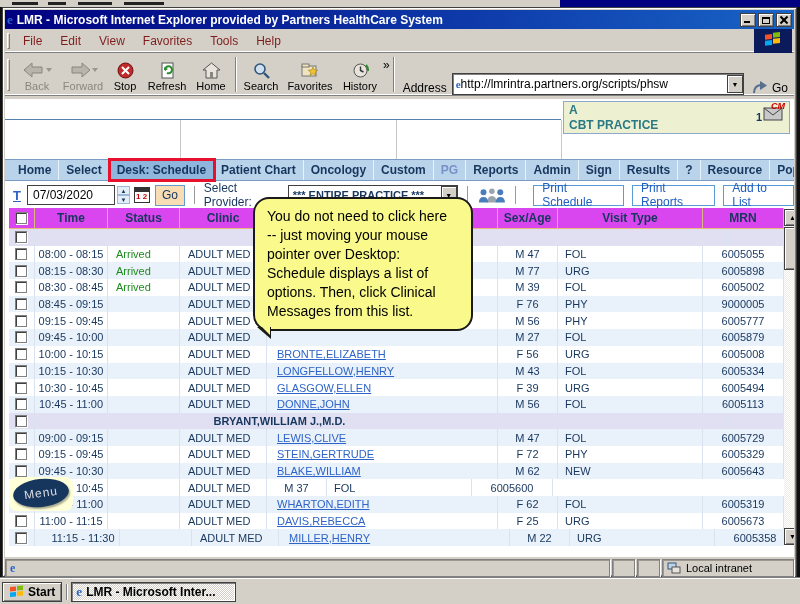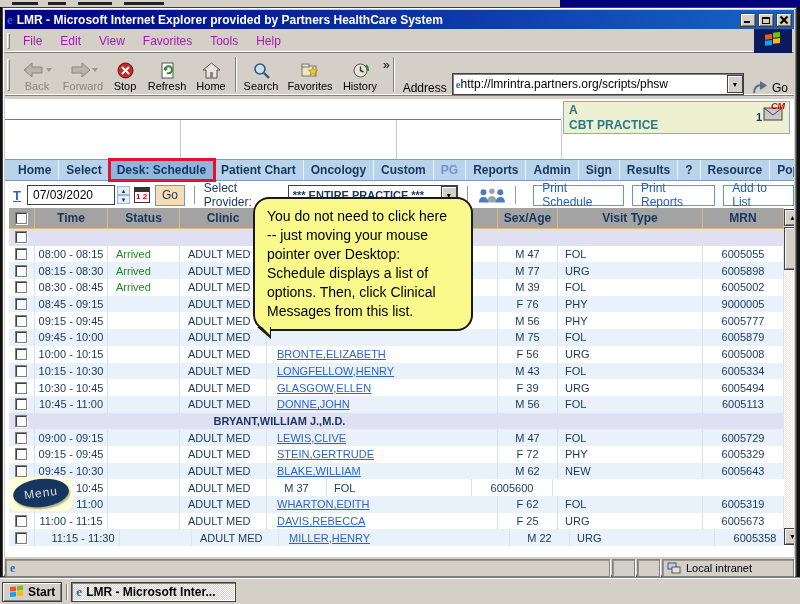--- a/index.html
+++ b/index.html
@@ -29,21 +29,21 @@
   .winbtn .g-max { position:absolute; left:3px; top:3px; width:8px; height:7px; border:1px solid #000; border-top:2px solid #000; }
   .winbtn .g-x1,.winbtn .g-x2 { position:absolute; left:2px; top:5px; width:10px; height:2px; background:#000; }
   .winbtn .g-x1 { transform:rotate(45deg);} .winbtn .g-x2 { transform:rotate(-45deg);}
 
   .menubar { position:absolute; left:2px; top:21px; right:2px; height:24px;
              display:flex; align-items:center; border-bottom:1px solid #808080;
              box-shadow: inset 0 -1px 0 #fff; }
   .grip { width:3px; height:16px; margin:0 4px 0 2px; background:#D4D0C8;
           border-top:1px solid #fff; border-left:1px solid #fff;
           border-right:1px solid #808080; border-bottom:1px solid #808080; }
-  .menu-item { font-size:12px; color:#a21caf; padding:2px 9px; }
+  .menu-item { font-size:12px; color:#7f1d1d; padding:2px 9px; }
   .throbber { position:absolute; right:2px; top:0; width:38px; height:24px; background:#0A1A5A;
               display:flex; align-items:center; justify-content:center; }
 
   .toolbar { position:absolute; left:2px; top:46px; right:2px; height:42px;
              display:flex; align-items:stretch; border-bottom:1px solid #808080;
              box-shadow: inset 0 -1px 0 #fff; }
   .tbtn { width:46px; display:flex; flex-direction:column; align-items:center; justify-content:center;
           font-size:11px; color:#000; padding-top:3px; }
   .tbtn.dis { color:#8a867e; }
   .tbtn .ic { height:20px; display:flex; align-items:center; }
@@ -95,21 +95,21 @@
   .csep { width:1px; height:18px; background:#9A9A9A; margin:0 9px; }
   .prov-label { font-size:12px; color:#17365D; }
   .prov-select { width:182px; height:20px; margin-left:5px; background:#fff; border:1px solid #404040;
                  display:flex; align-items:center; justify-content:space-between; padding-left:4px;
                  font-size:11px; font-weight:bold; color:#17365D; white-space:nowrap; overflow:hidden; }
   .blue-btn { height:21px; background:#fff; border:1px solid #5B9BD5; color:#1F5FBF;
               font-size:12px; display:flex; align-items:center; padding:0 8px; margin-left:8px; }
 
   
   .grid { position:absolute; left:4px; top:109px; width:775px; }
-  .hdr { display:flex; height:21px; background:#a3a3a3; border-bottom:1px solid #E6B87E; align-items:center; }
+  .hdr { display:flex; height:21px; background:#d946ef; border-bottom:1px solid #E6B87E; align-items:center; }
   .hdr .c { font-size:12px; font-weight:bold; color:#17365D; text-align:center;
             border-right:1px solid #DDB684; height:100%; display:flex; align-items:center; justify-content:center; }
   .row { display:flex; height:16.7px; align-items:center; }
   .row .c { font-size:11px; color:#17365D; height:100%; display:flex; align-items:center;
             border-right:1px solid #D9E2EE; overflow:hidden; white-space:nowrap; }
   .c.cbc { justify-content:flex-start; padding-left:6px; }
   .c.time { justify-content:center; }
   .c.status { padding-left:8px; color:#1E8A1E; }
   .c.clinic { padding-left:8px; }
   .c.patient { padding-left:10px; }
@@ -483,21 +483,21 @@
               <div class="c mrn" style="flex: 0 0 81px;">6005777</div>
             </div>
             <div class="row shade-alt">
               <div class="c cbc" style="flex: 0 0 26px;">
                 <span class="cb"></span>
               </div>
               <div class="c time" style="flex: 0 0 73px;">09:45 - 10:00</div>
               <div class="c status" style="flex: 0 0 72px;"></div>
               <div class="c clinic" style="flex: 0 0 87px;">ADULT MED</div>
               <div class="c patient" style="flex: 0 0 231px;"></div>
-              <div class="c sex" style="flex: 0 0 60px;">M 75</div>
+              <div class="c sex" style="flex: 0 0 60px;">M 27</div>
               <div class="c visit" style="flex: 0 0 145px;">FOL</div>
               <div class="c mrn" style="flex: 0 0 81px;">6005879</div>
             </div>
             <div class="row shade-white">
               <div class="c cbc" style="flex: 0 0 26px;">
                 <span class="cb"></span>
               </div>
               <div class="c time" style="flex: 0 0 73px;">10:00 - 10:15</div>
               <div class="c status" style="flex: 0 0 72px;"></div>
               <div class="c clinic" style="flex: 0 0 87px;">ADULT MED</div>

